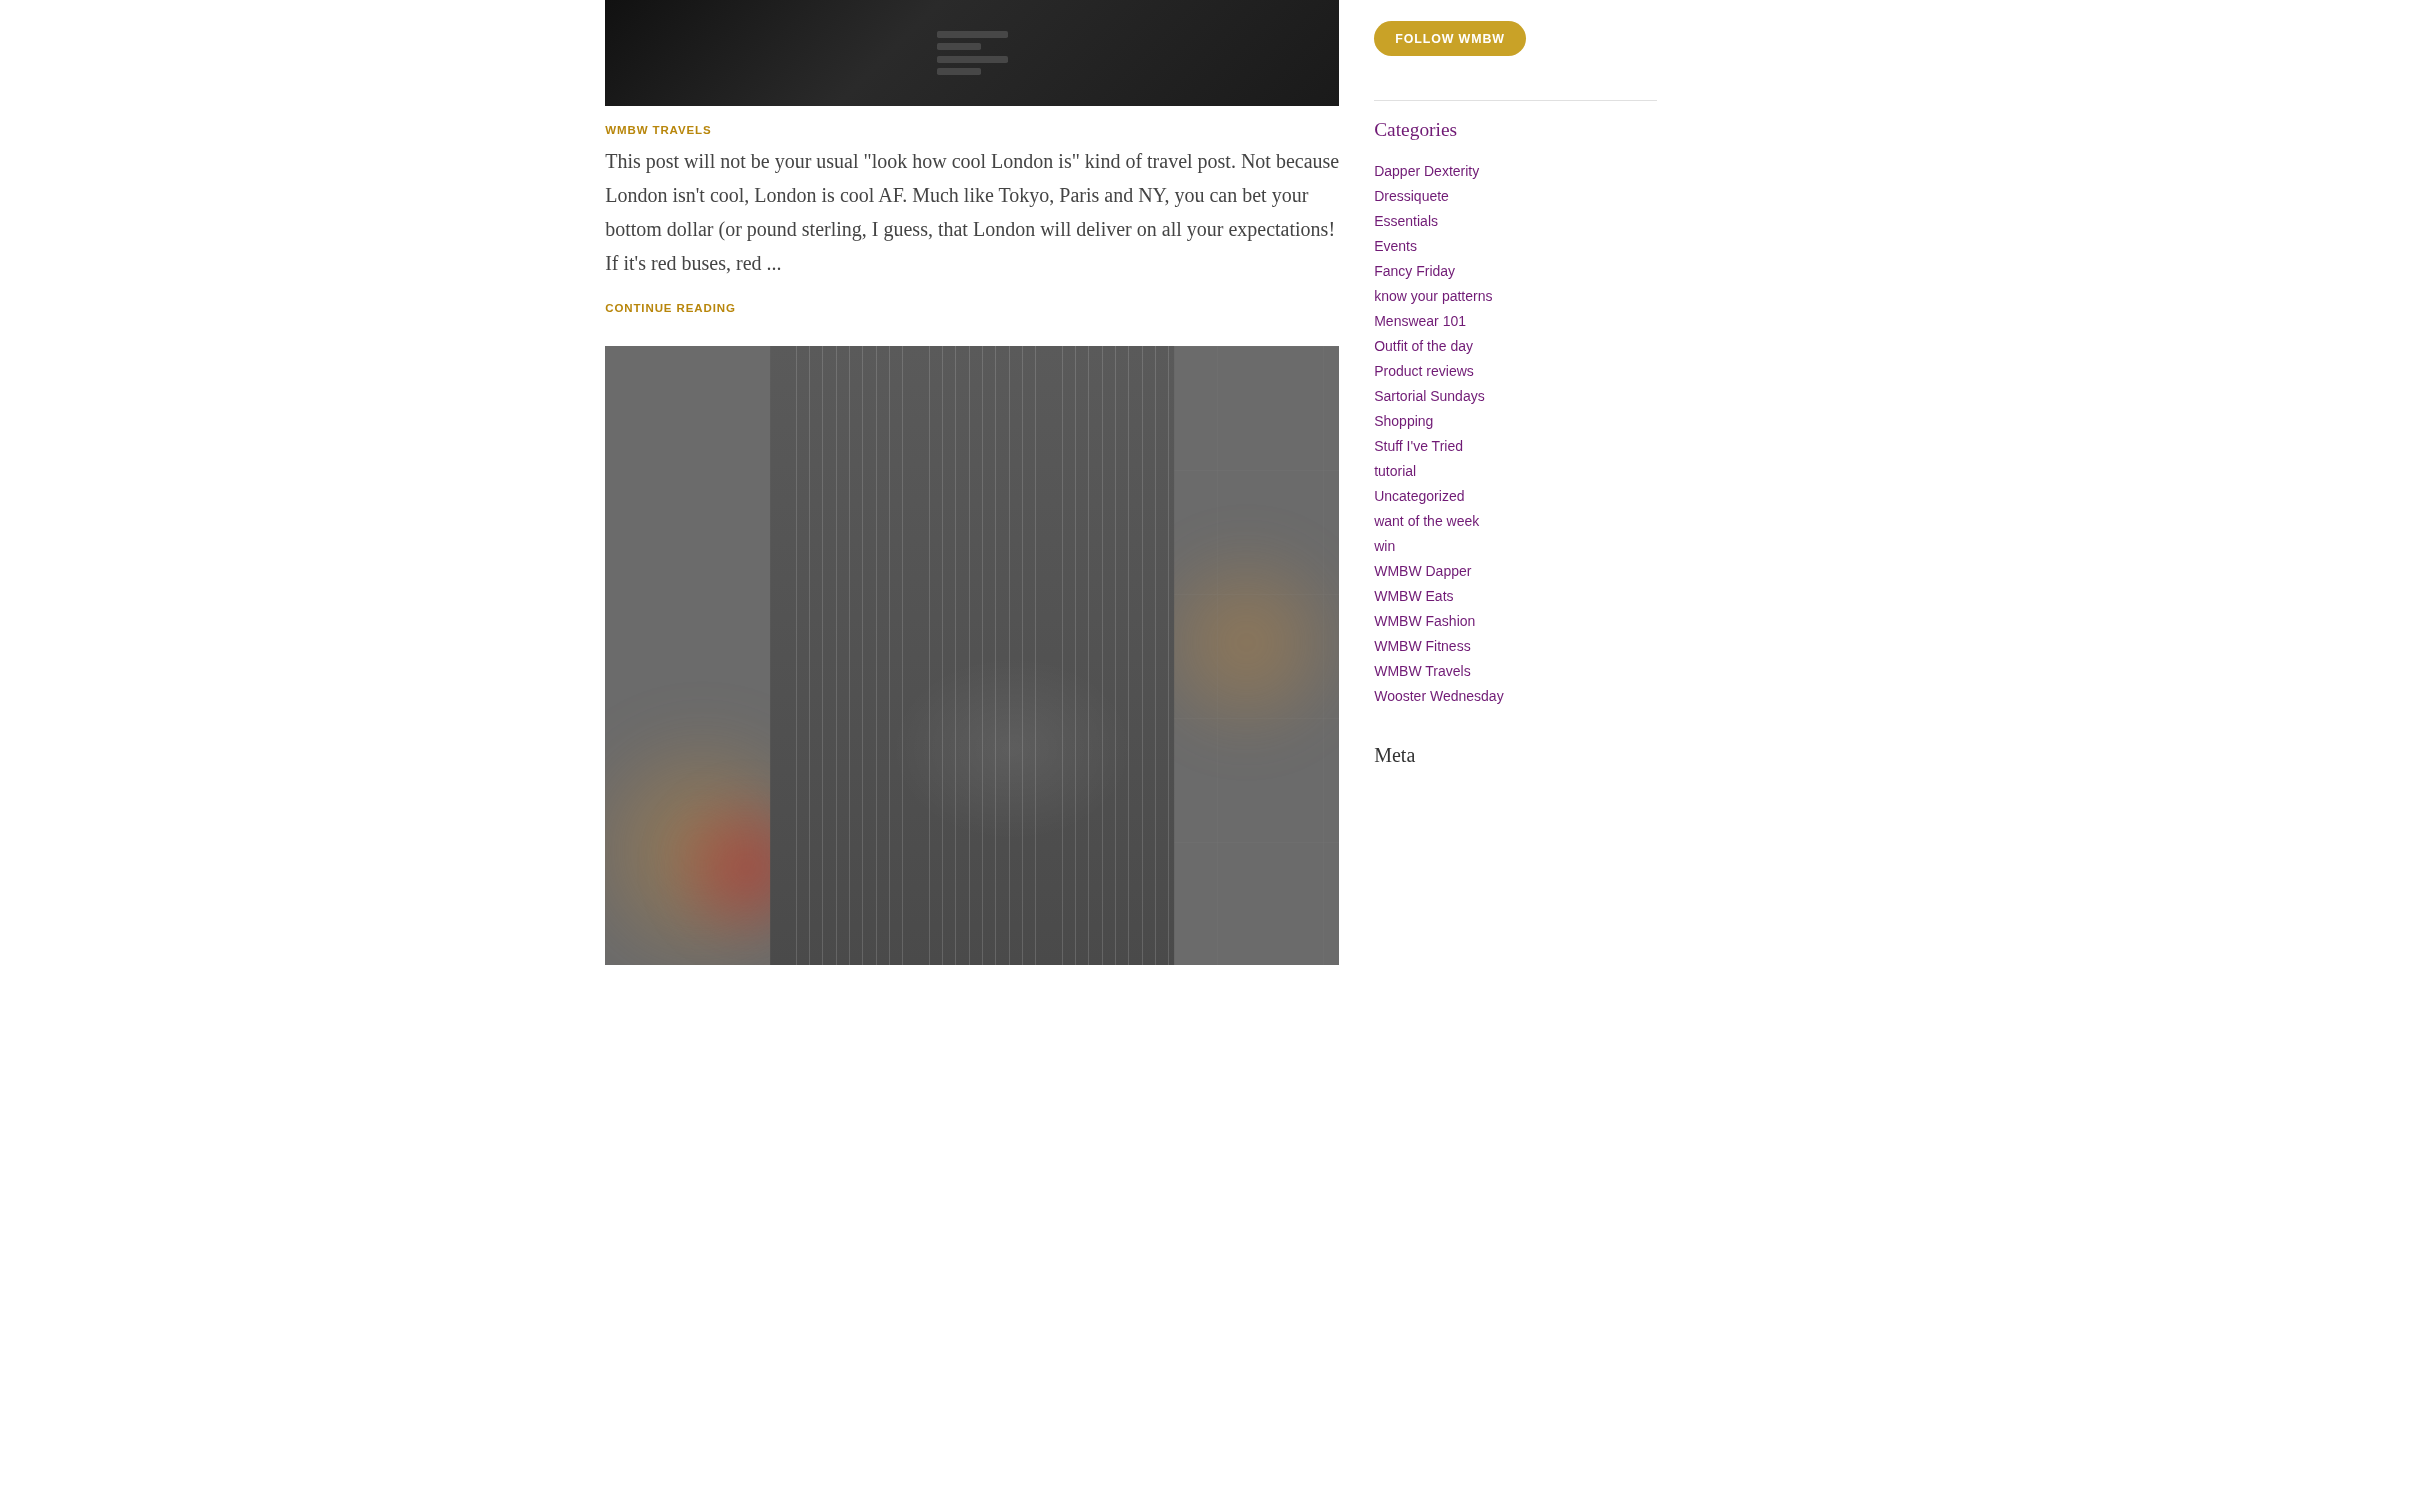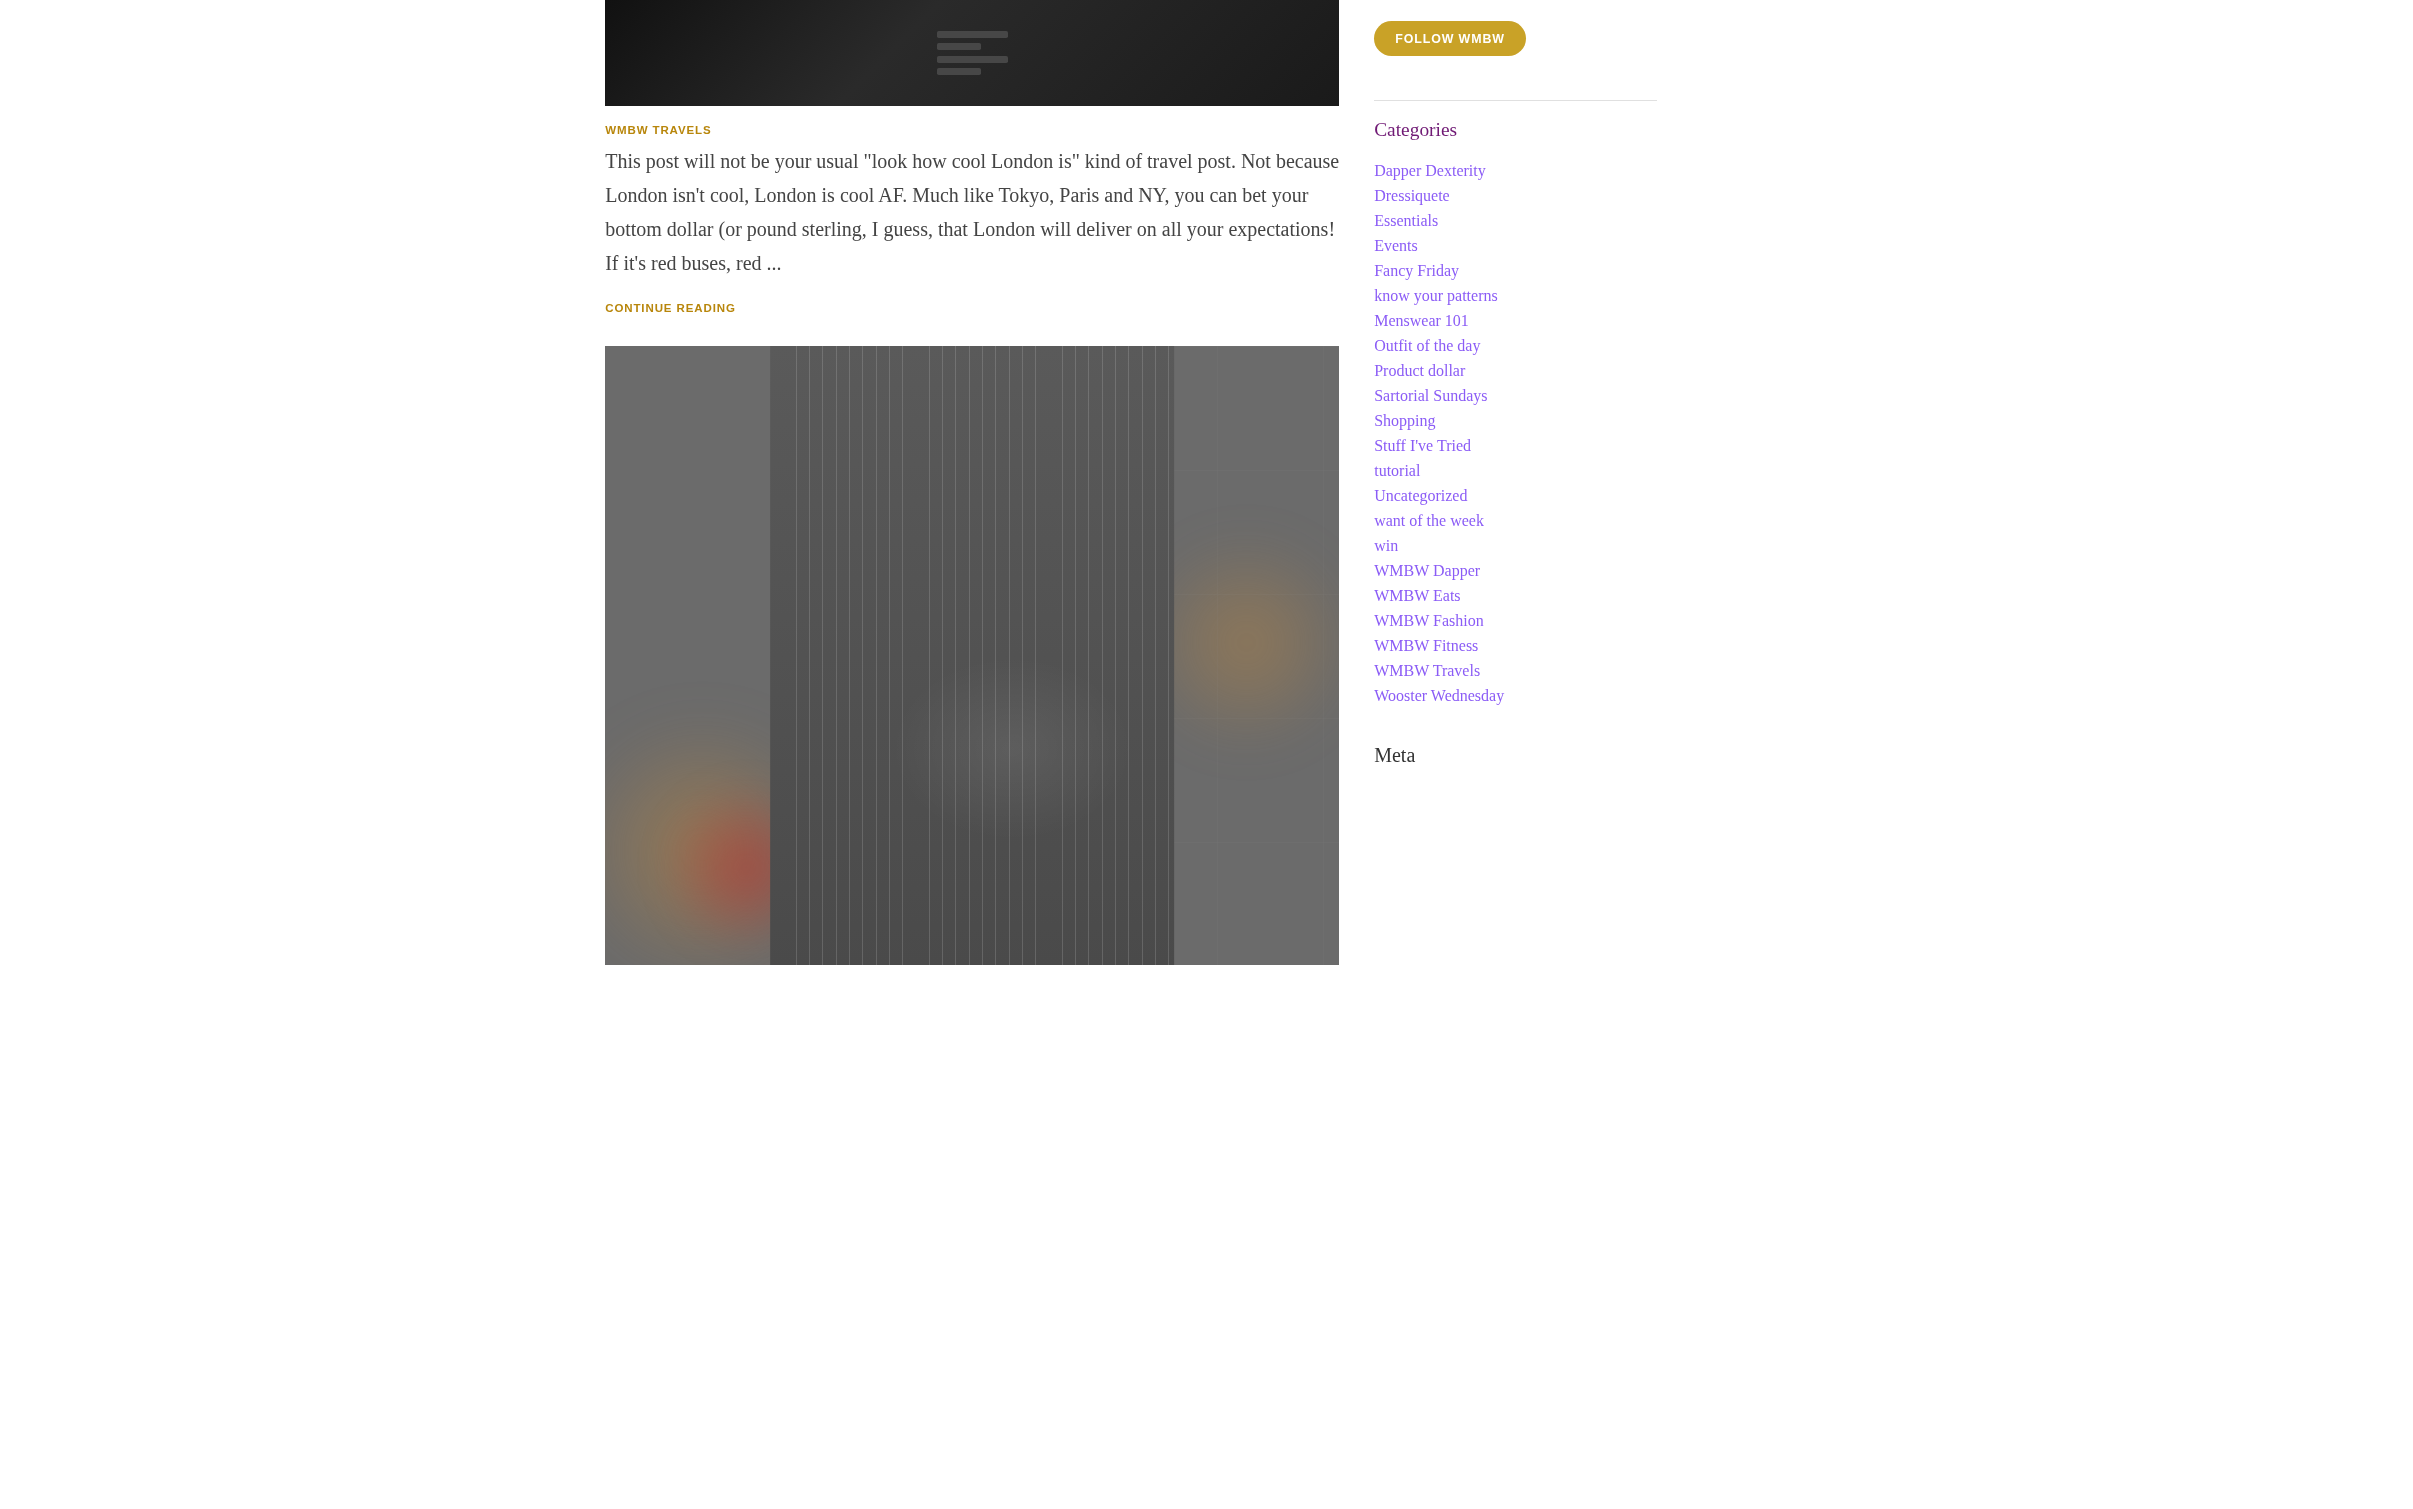--- a/index.html
+++ b/index.html
@@ -215,24 +215,24 @@
       font-family: Georgia, serif;
     }
     .categories-list {
       list-style: none;
       margin-bottom: 35px;
     }
     .categories-list li {
       padding: 3.5px 0;
     }
     .categories-list li a {
-      color: #8b5cf6;
+      color: #701a75;
       text-decoration: none;
-      font-size: 16px;
-      font-family: Liberation Serif, serif;
+      font-size: 14px;
+      font-family: Liberation Sans, sans-serif;
       cursor: pointer;
     }
 
     .meta-section-title {
       font-size: 20px;
       font-weight: normal;
       color: #333;
       font-family: Georgia, serif;
     }
 
@@ -293,21 +293,21 @@
 
     <ul class="categories-list">
     <li><a href="#">Dapper Dexterity</a></li>
         <li><a href="#">Dressiquete</a></li>
         <li><a href="#">Essentials</a></li>
         <li><a href="#">Events</a></li>
         <li><a href="#">Fancy Friday</a></li>
         <li><a href="#">know your patterns</a></li>
         <li><a href="#">Menswear 101</a></li>
         <li><a href="#">Outfit of the day</a></li>
-        <li><a href="#">Product dollar</a></li>
+        <li><a href="#">Product reviews</a></li>
         <li><a href="#">Sartorial Sundays</a></li>
         <li><a href="#">Shopping</a></li>
         <li><a href="#">Stuff I've Tried</a></li>
         <li><a href="#">tutorial</a></li>
         <li><a href="#">Uncategorized</a></li>
         <li><a href="#">want of the week</a></li>
         <li><a href="#">win</a></li>
         <li><a href="#">WMBW Dapper</a></li>
         <li><a href="#">WMBW Eats</a></li>
         <li><a href="#">WMBW Fashion</a></li>

